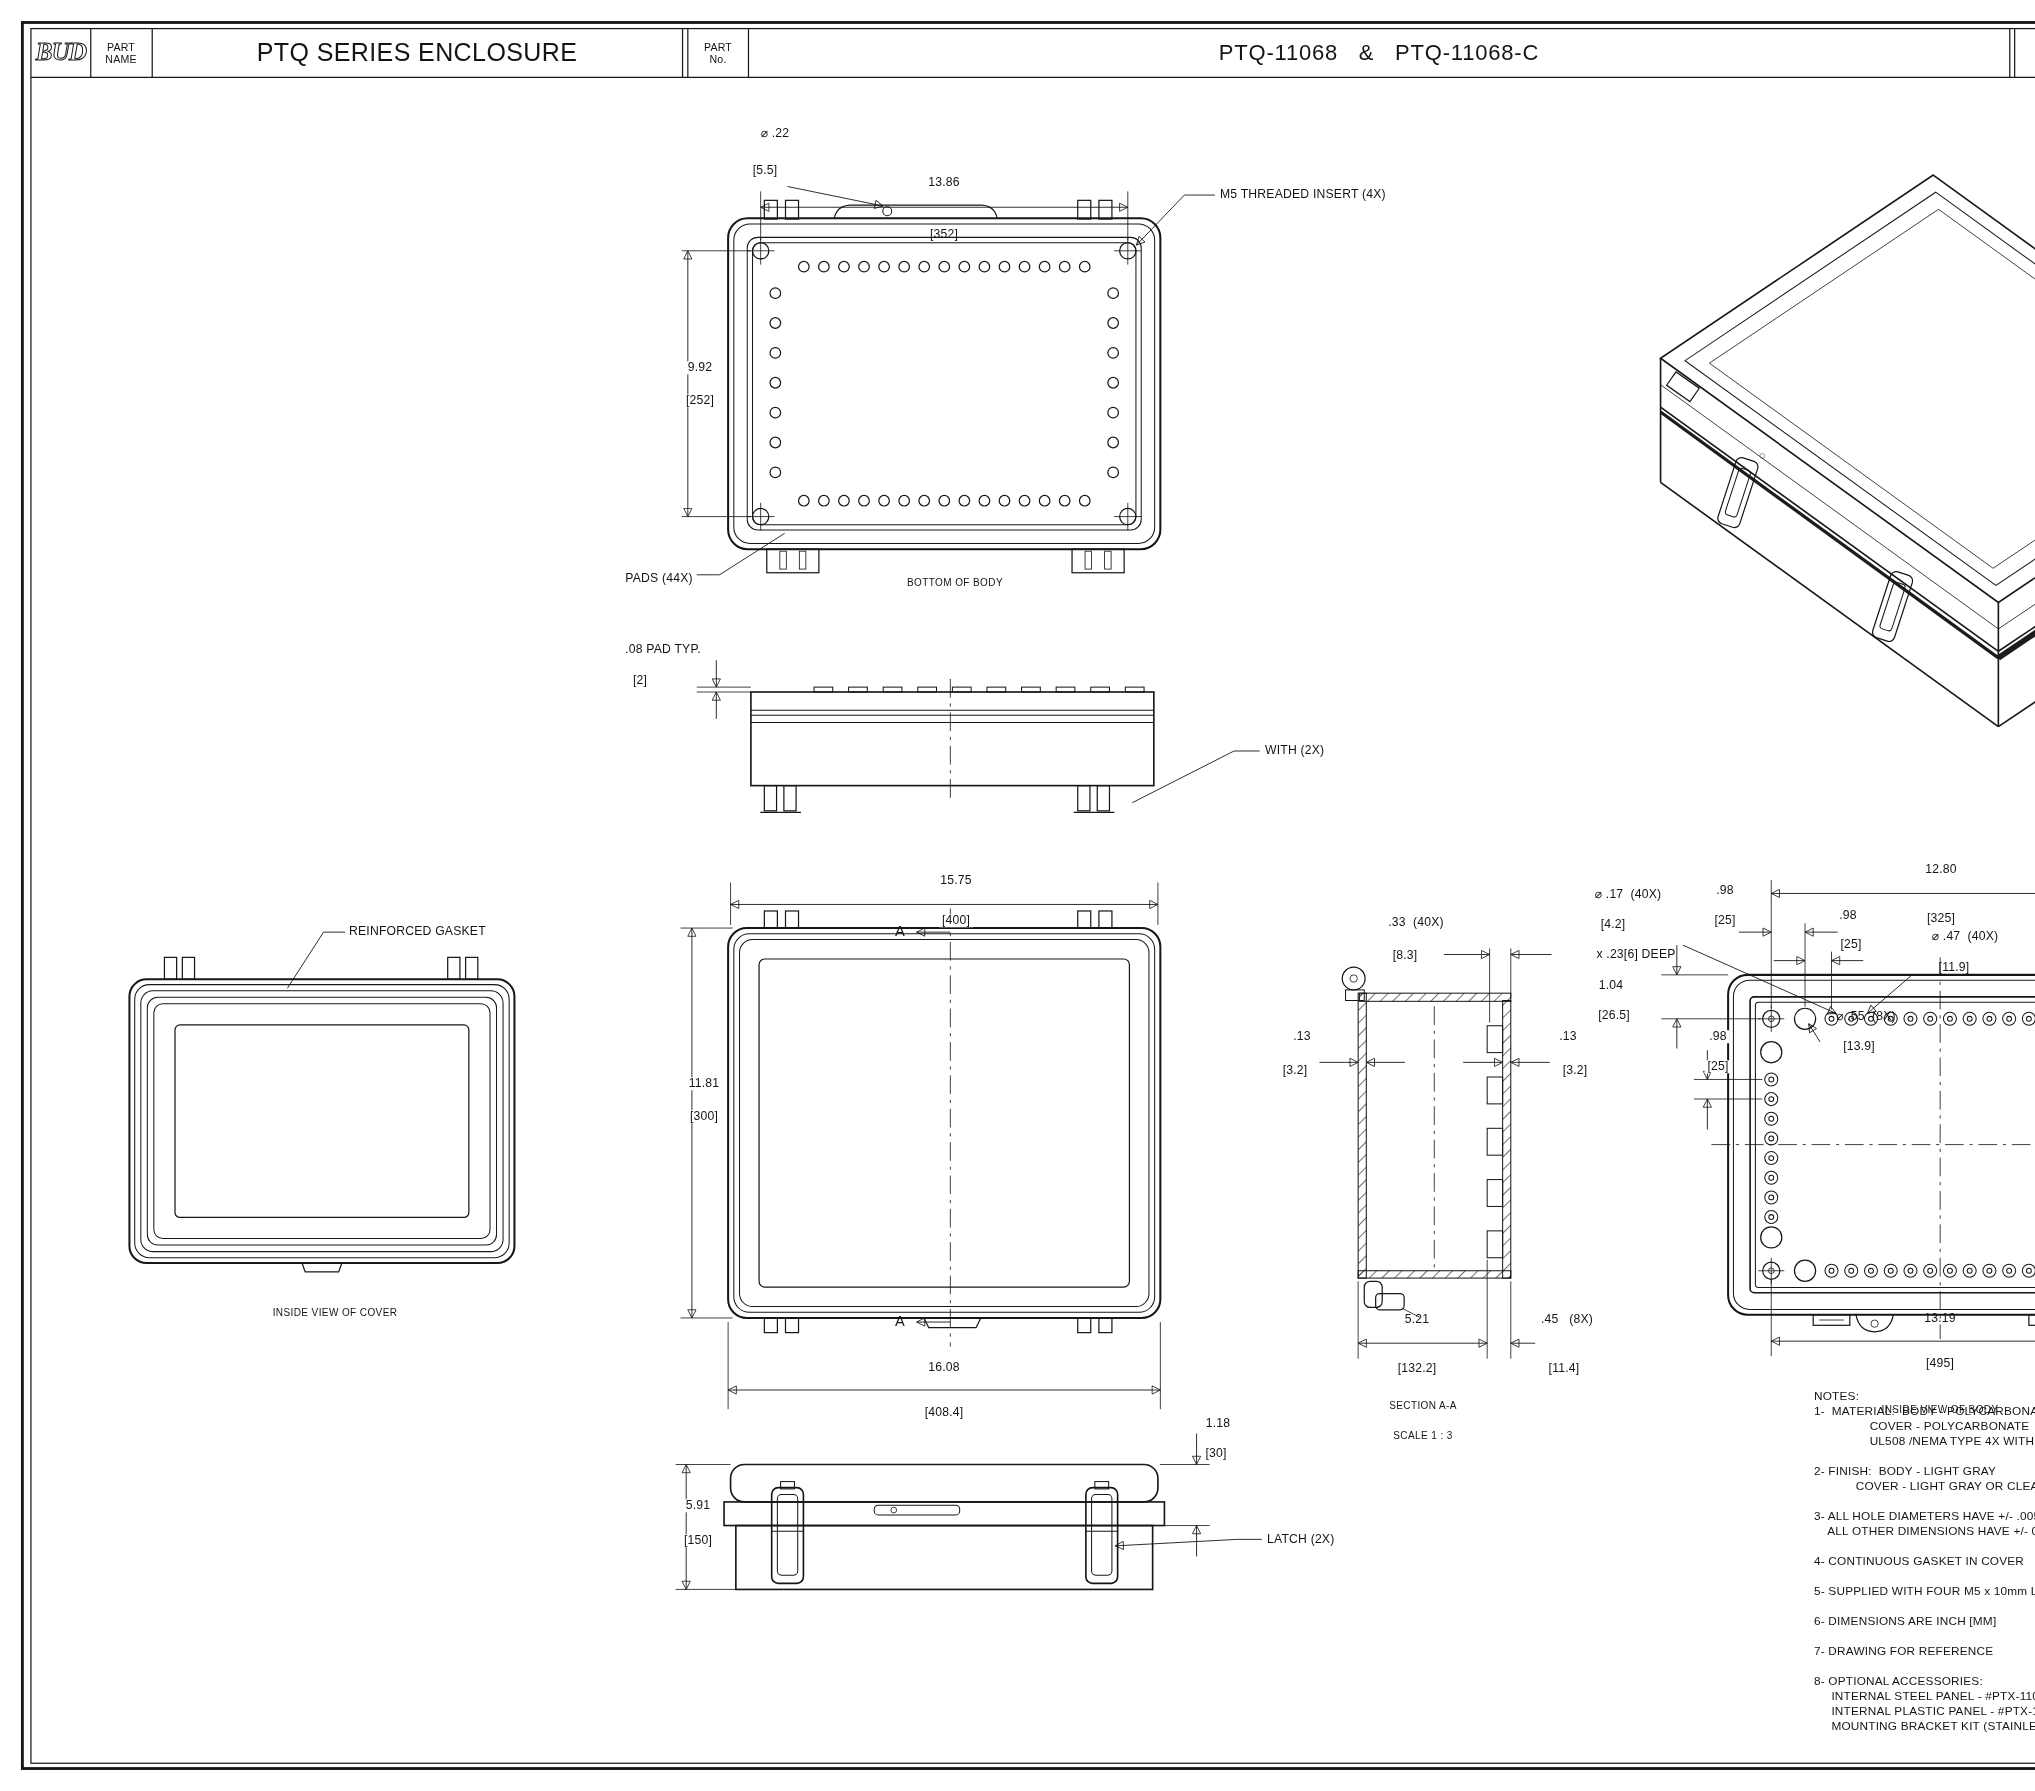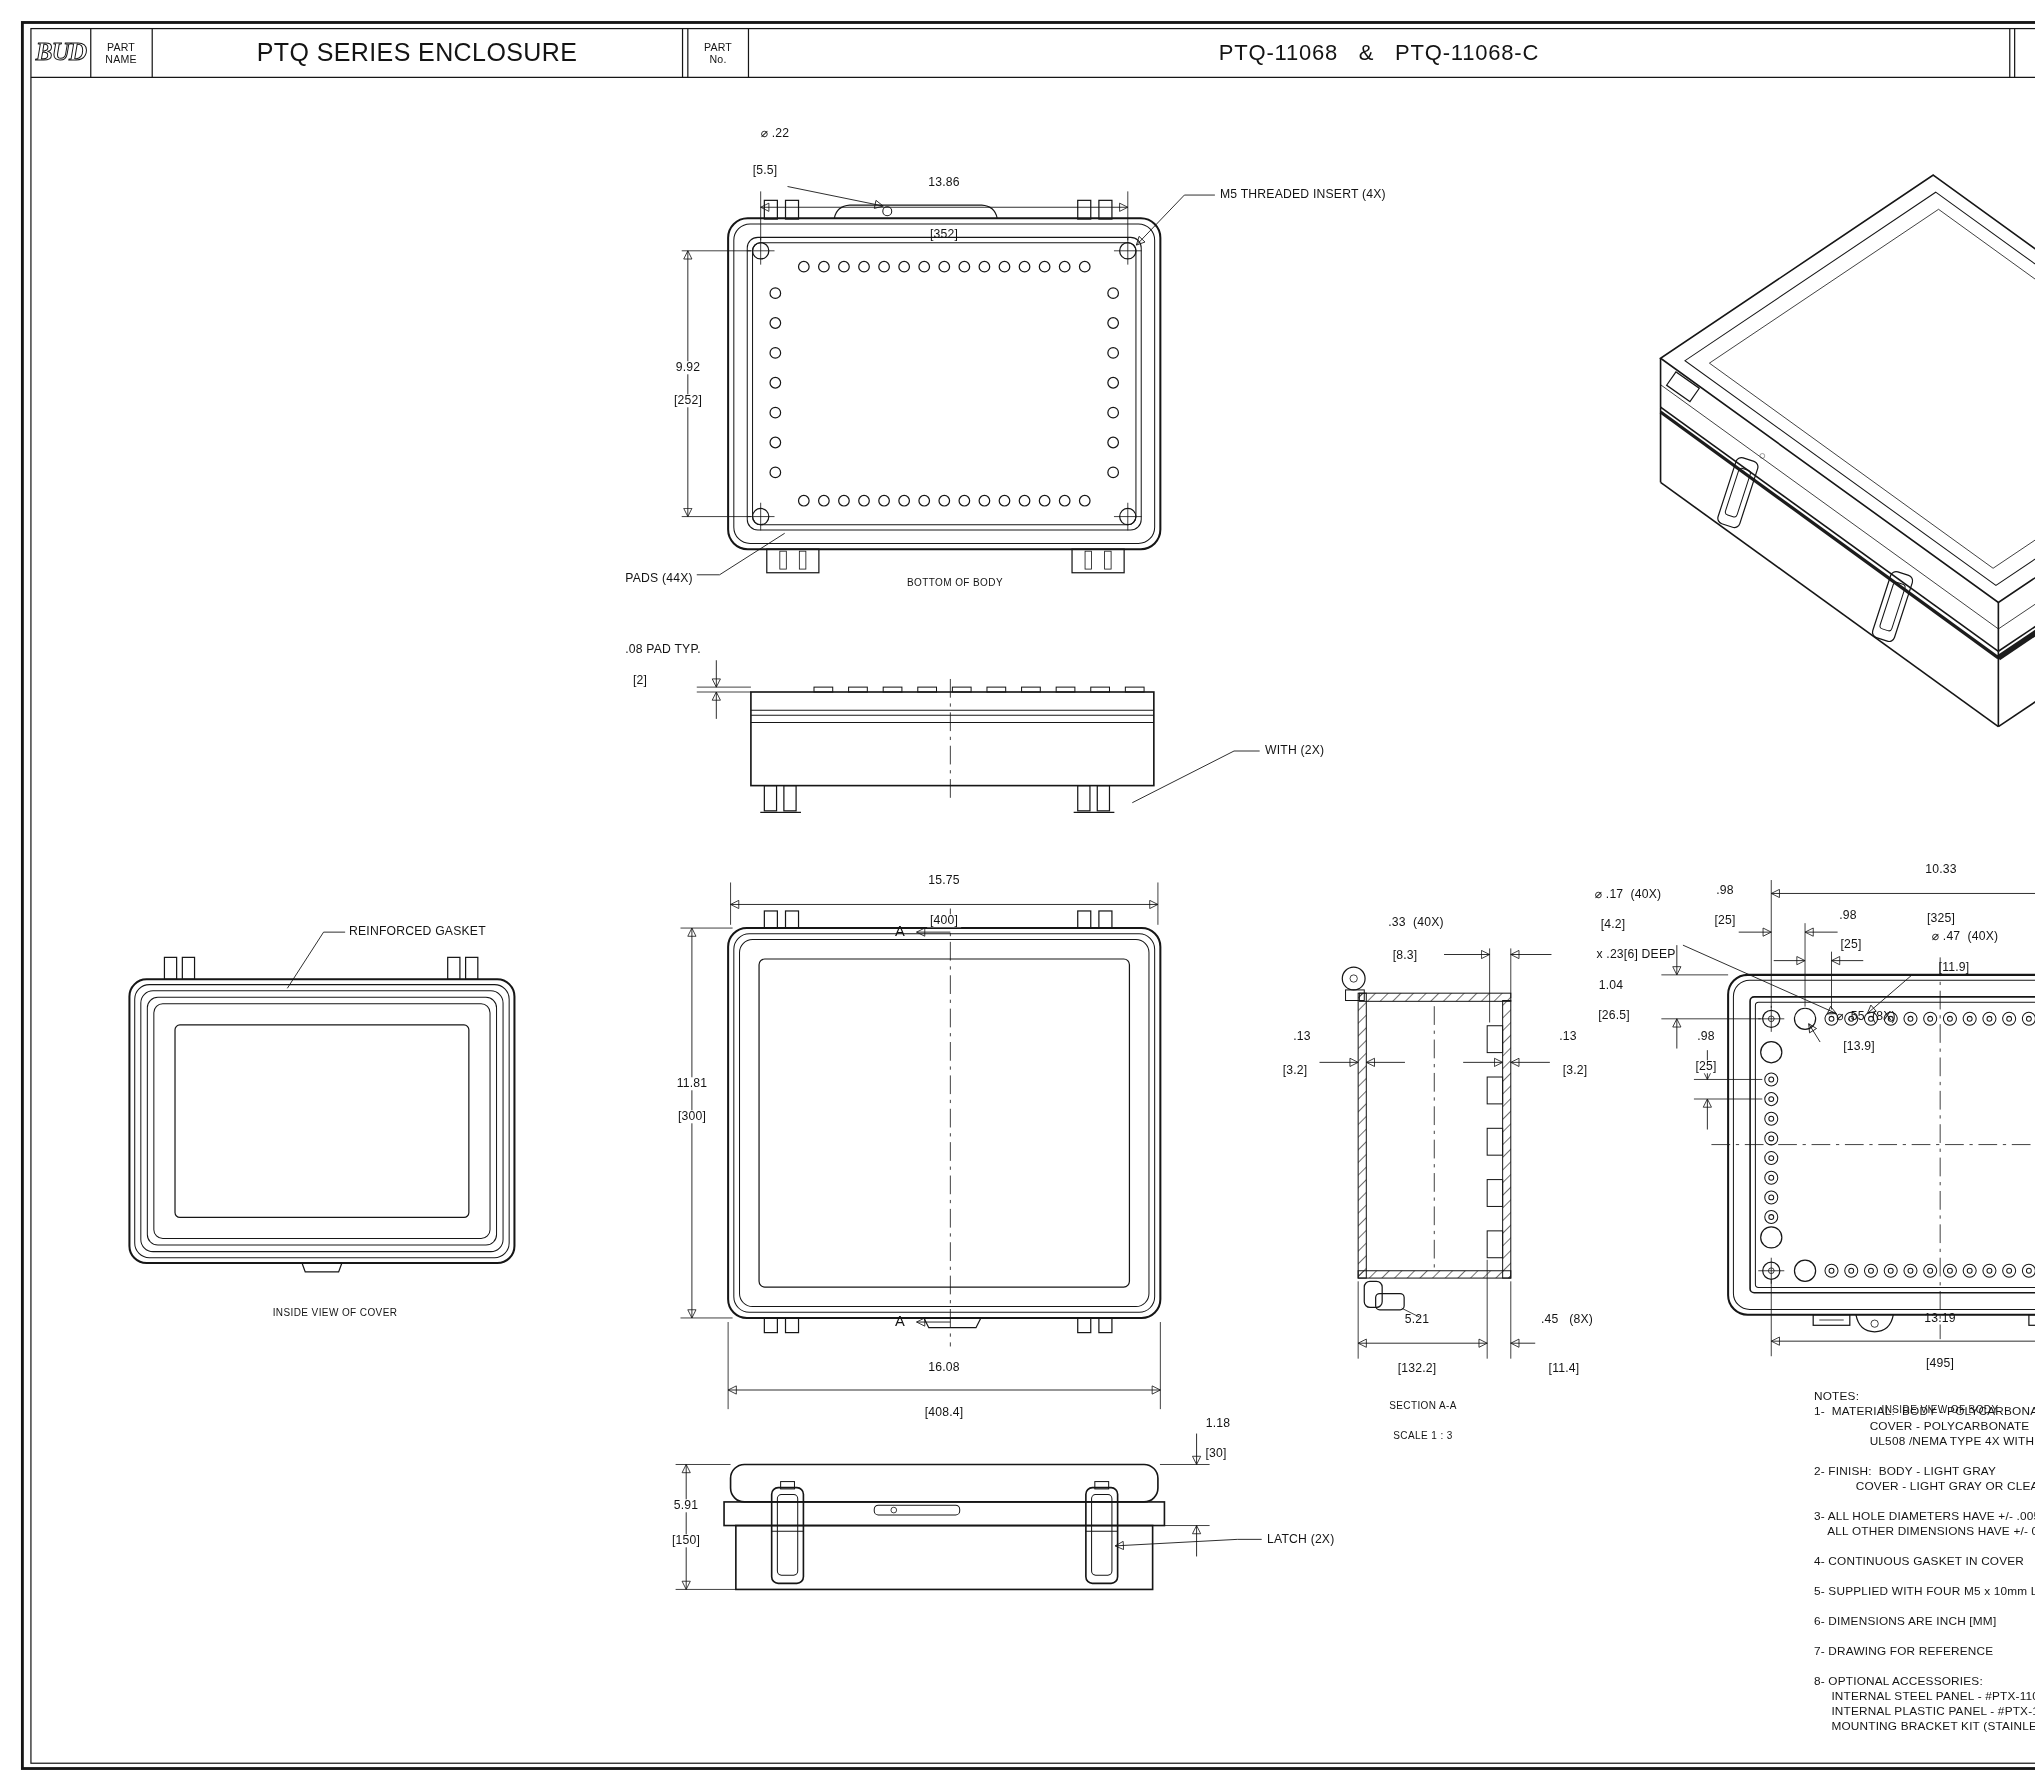--- a/index.html
+++ b/index.html
@@ -11,21 +11,21 @@
   svg .sw25{stroke-width:2.5}.sw2{stroke-width:2}
   svg .dim{stroke-width:2.2}
   svg .ext{stroke-width:2}
   svg .ld{stroke-width:2.2}
   svg .cl{stroke-width:2;stroke-dasharray:46 14 8 14}
   svg .hatch{fill:url(#hatch);stroke-width:2.5}
   svg .dark{stroke:#1c1c1c}
   .lbl{position:absolute;transform:translate(-50%,-50%);font-size:12.2px;letter-spacing:0.2px;
        white-space:pre;text-align:center;line-height:1.1;}
   .left{transform:translate(0,-50%);text-align:right;}
-  .chip{background:#fff;padding:0 2.8px;}
+  .chip{background:#fff;padding:0 2.8px;margin-left:12px;}
   .cap{font-size:10px;letter-spacing:0.4px;}
   .sec{font-size:14.7px;}
   .t-name{font-size:25px;letter-spacing:0.4px;}
   .t-part{font-size:22px;letter-spacing:0.8px;}
   .t-cell{font-size:10.6px;line-height:1.15;}
   .t-logo{font-family:"Liberation Serif",serif;font-size:25px;font-style:italic;font-weight:bold;
           color:#fff;-webkit-text-stroke:1px #111;letter-spacing:-0.8px;}
   .notes{position:absolute;left:1814px;top:1389px;font-size:11.8px;line-height:15px;
          white-space:pre;letter-spacing:0.2px;}
 </style>
@@ -574,21 +574,21 @@
   <div class="lbl cap" style="left:1423px;top:1405px">SECTION A-A</div>
   <div class="lbl cap" style="left:1423px;top:1435px">SCALE 1 : 3</div>
 
   <div class="lbl" style="left:1628px;top:895px">⌀ .17  (40X)</div>
   <div class="lbl" style="left:1613px;top:925px">[4.2]</div>
   <div class="lbl" style="left:1636px;top:955px">x .23[6] DEEP</div>
   <div class="lbl" style="left:1725px;top:891px">.98</div>
   <div class="lbl" style="left:1725px;top:921px">[25]</div>
   <div class="lbl" style="left:1848px;top:916px">.98</div>
   <div class="lbl" style="left:1851px;top:945px">[25]</div>
-  <div class="lbl" style="left:1941px;top:870px">10.33</div>
+  <div class="lbl" style="left:1941px;top:870px">12.80</div>
   <div class="lbl" style="left:1941px;top:919px">[325]</div>
   <div class="lbl" style="left:1965px;top:937px">⌀ .47  (40X)</div>
   <div class="lbl" style="left:1954px;top:968px">[11.9]</div>
 
   <div class="lbl" style="left:1611px;top:986px">1.04</div>
   <div class="lbl" style="left:1614px;top:1016px">[26.5]</div>
   <div class="lbl chip" style="left:1706px;top:1037px">.98</div>
   <div class="lbl chip" style="left:1706px;top:1067px">[25]</div>
   <div class="lbl" style="left:1866px;top:1017px">⌀ .55  (8X)</div>
   <div class="lbl" style="left:1859px;top:1047px">[13.9]</div>

